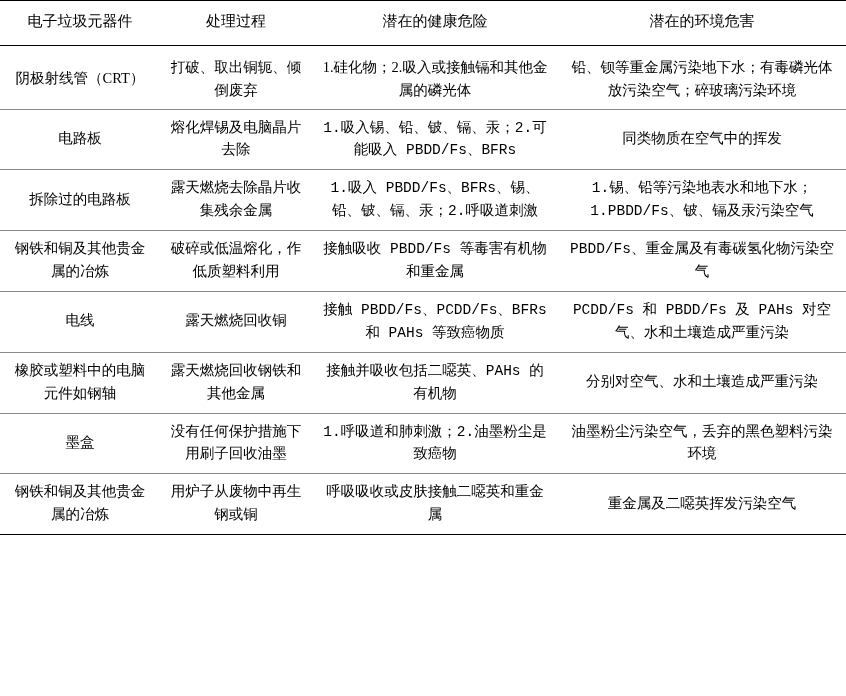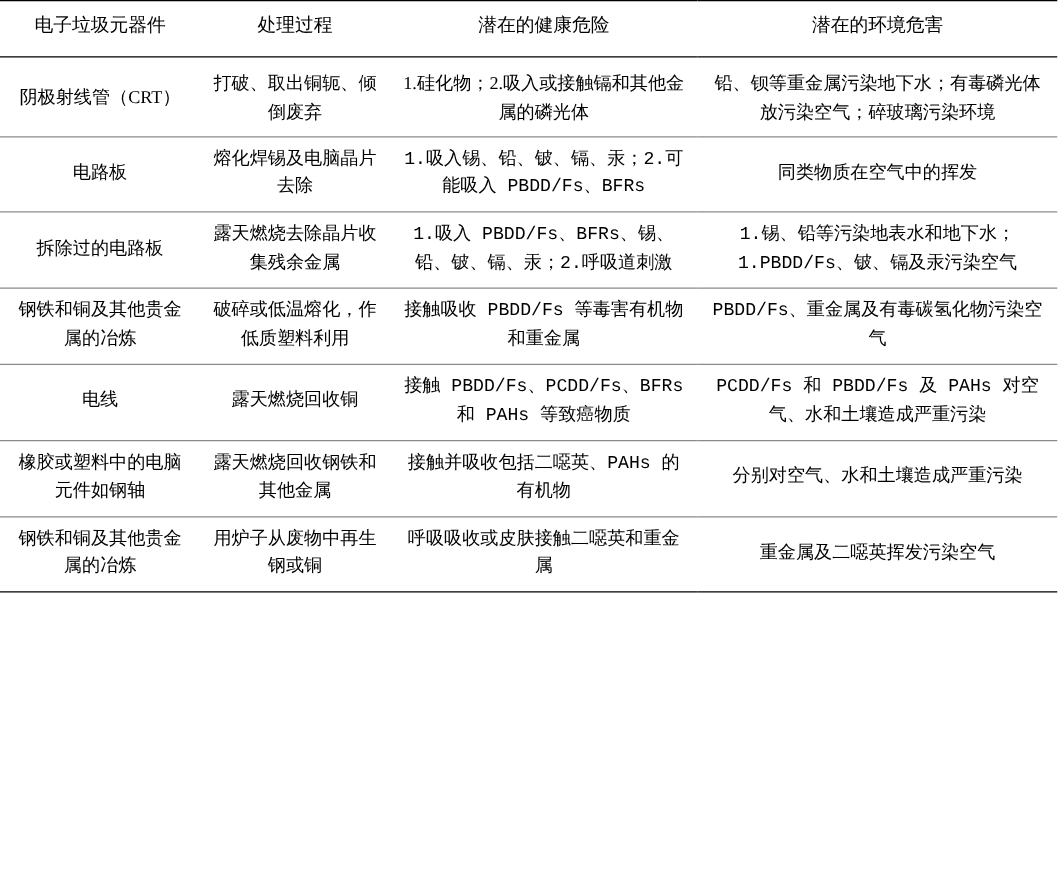--- a/index.html
+++ b/index.html
@@ -112,20 +112,26 @@
         <td>接触 PBDD/Fs、PCDD/Fs、BFRs 和 PAHs 等致癌物质</td>
         <td>PCDD/Fs 和 PBDD/Fs 及 PAHs 对空气、水和土壤造成严重污染</td>
       </tr>
       <tr>
         <td>橡胶或塑料中的电脑元件如钢轴</td>
         <td>露天燃烧回收钢铁和其他金属</td>
         <td>接触并吸收包括二噁英、PAHs 的有机物</td>
         <td>分别对空气、水和土壤造成严重污染</td>
       </tr>
       <tr>
+        <td>墨盒</td>
+        <td>没有任何保护措施下用刷子回收油墨</td>
+        <td>1.呼吸道和肺刺激；2.油墨粉尘是致癌物</td>
+        <td>油墨粉尘污染空气，丢弃的黑色塑料污染环境</td>
+      </tr>
+      <tr>
         <td>钢铁和铜及其他贵金属的冶炼</td>
         <td>用炉子从废物中再生钢或铜</td>
         <td>呼吸吸收或皮肤接触二噁英和重金属</td>
         <td>重金属及二噁英挥发污染空气</td>
       </tr>
     </tbody>
   </table>
 </div>
 
 </body></html>

